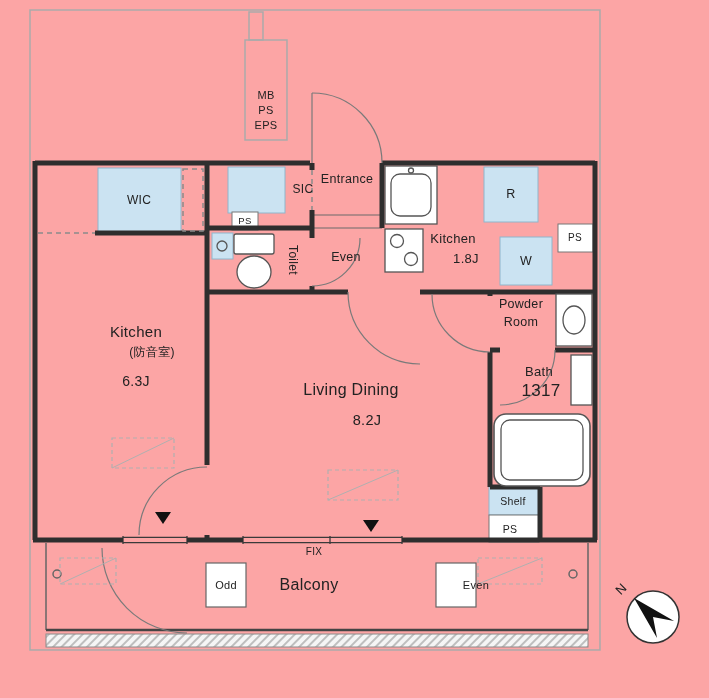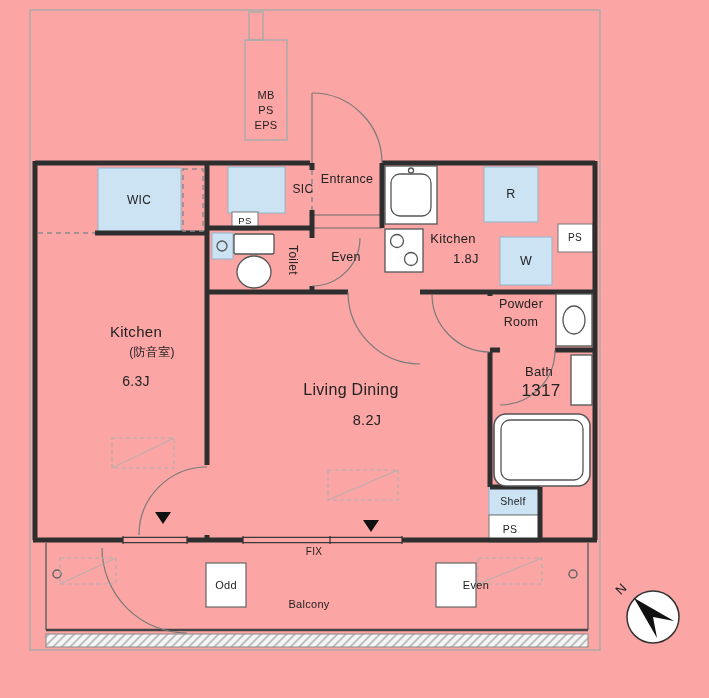--- a/index.html
+++ b/index.html
@@ -180,19 +180,19 @@
   <div class="lbl" style="left:152px;top:352px;font-size:12px">(防音室)</div>
   <div class="lbl" style="left:136px;top:381px;font-size:14px">6.3J</div>
 
   <div class="lbl" style="left:351px;top:390px;font-size:16px">Living Dining</div>
   <div class="lbl" style="left:367px;top:420px;font-size:14.5px">8.2J</div>
 
   <div class="lbl" style="left:513px;top:501px;font-size:10.5px">Shelf</div>
   <div class="lbl" style="left:510px;top:529px;font-size:10.5px">PS</div>
 
   <div class="lbl" style="left:314px;top:552px;font-size:10px">FIX</div>
-  <div class="lbl" style="left:309px;top:604px;font-size:11px">Balcony</div>
+  <div class="lbl" style="left:309px;top:585px;font-size:16px">Balcony</div>
   <div class="lbl" style="left:226px;top:585px;font-size:11px">Odd</div>
   <div class="lbl" style="left:476px;top:585px;font-size:11px">Even</div>
 
   <div class="lbl nrot" style="left:621px;top:589px;font-size:13px">N</div>
 
 </div>
 
 </body></html>

